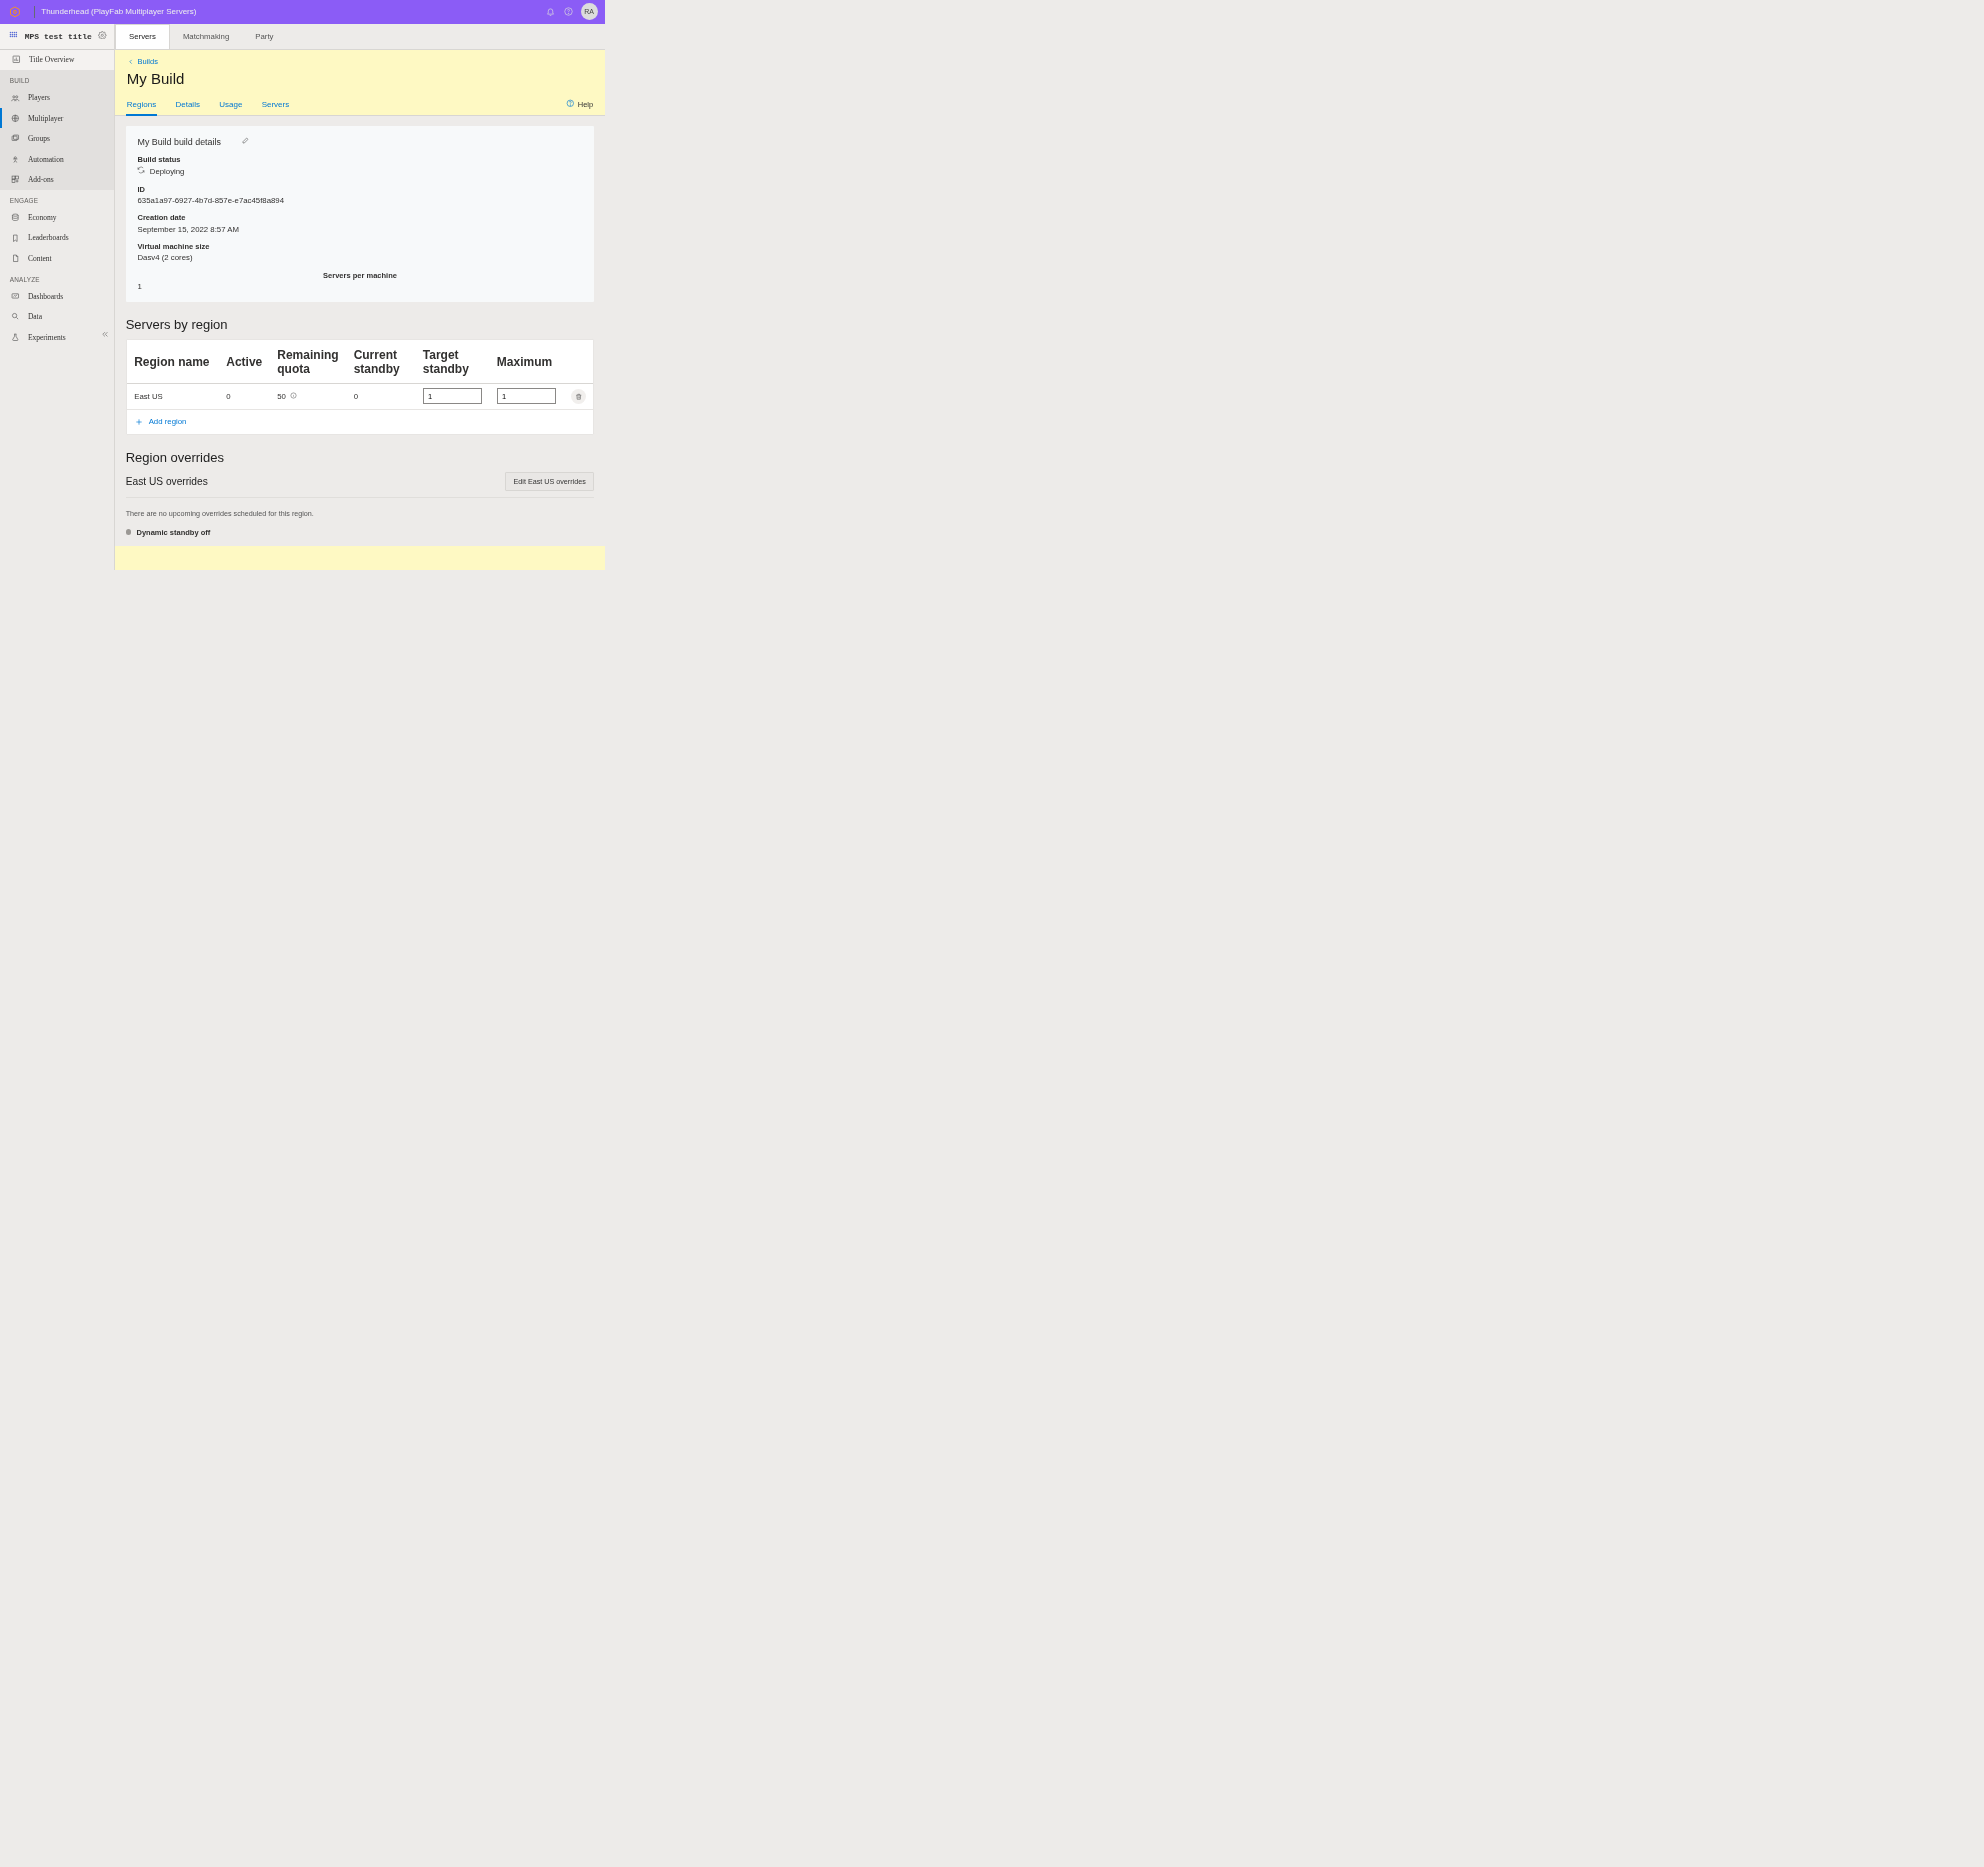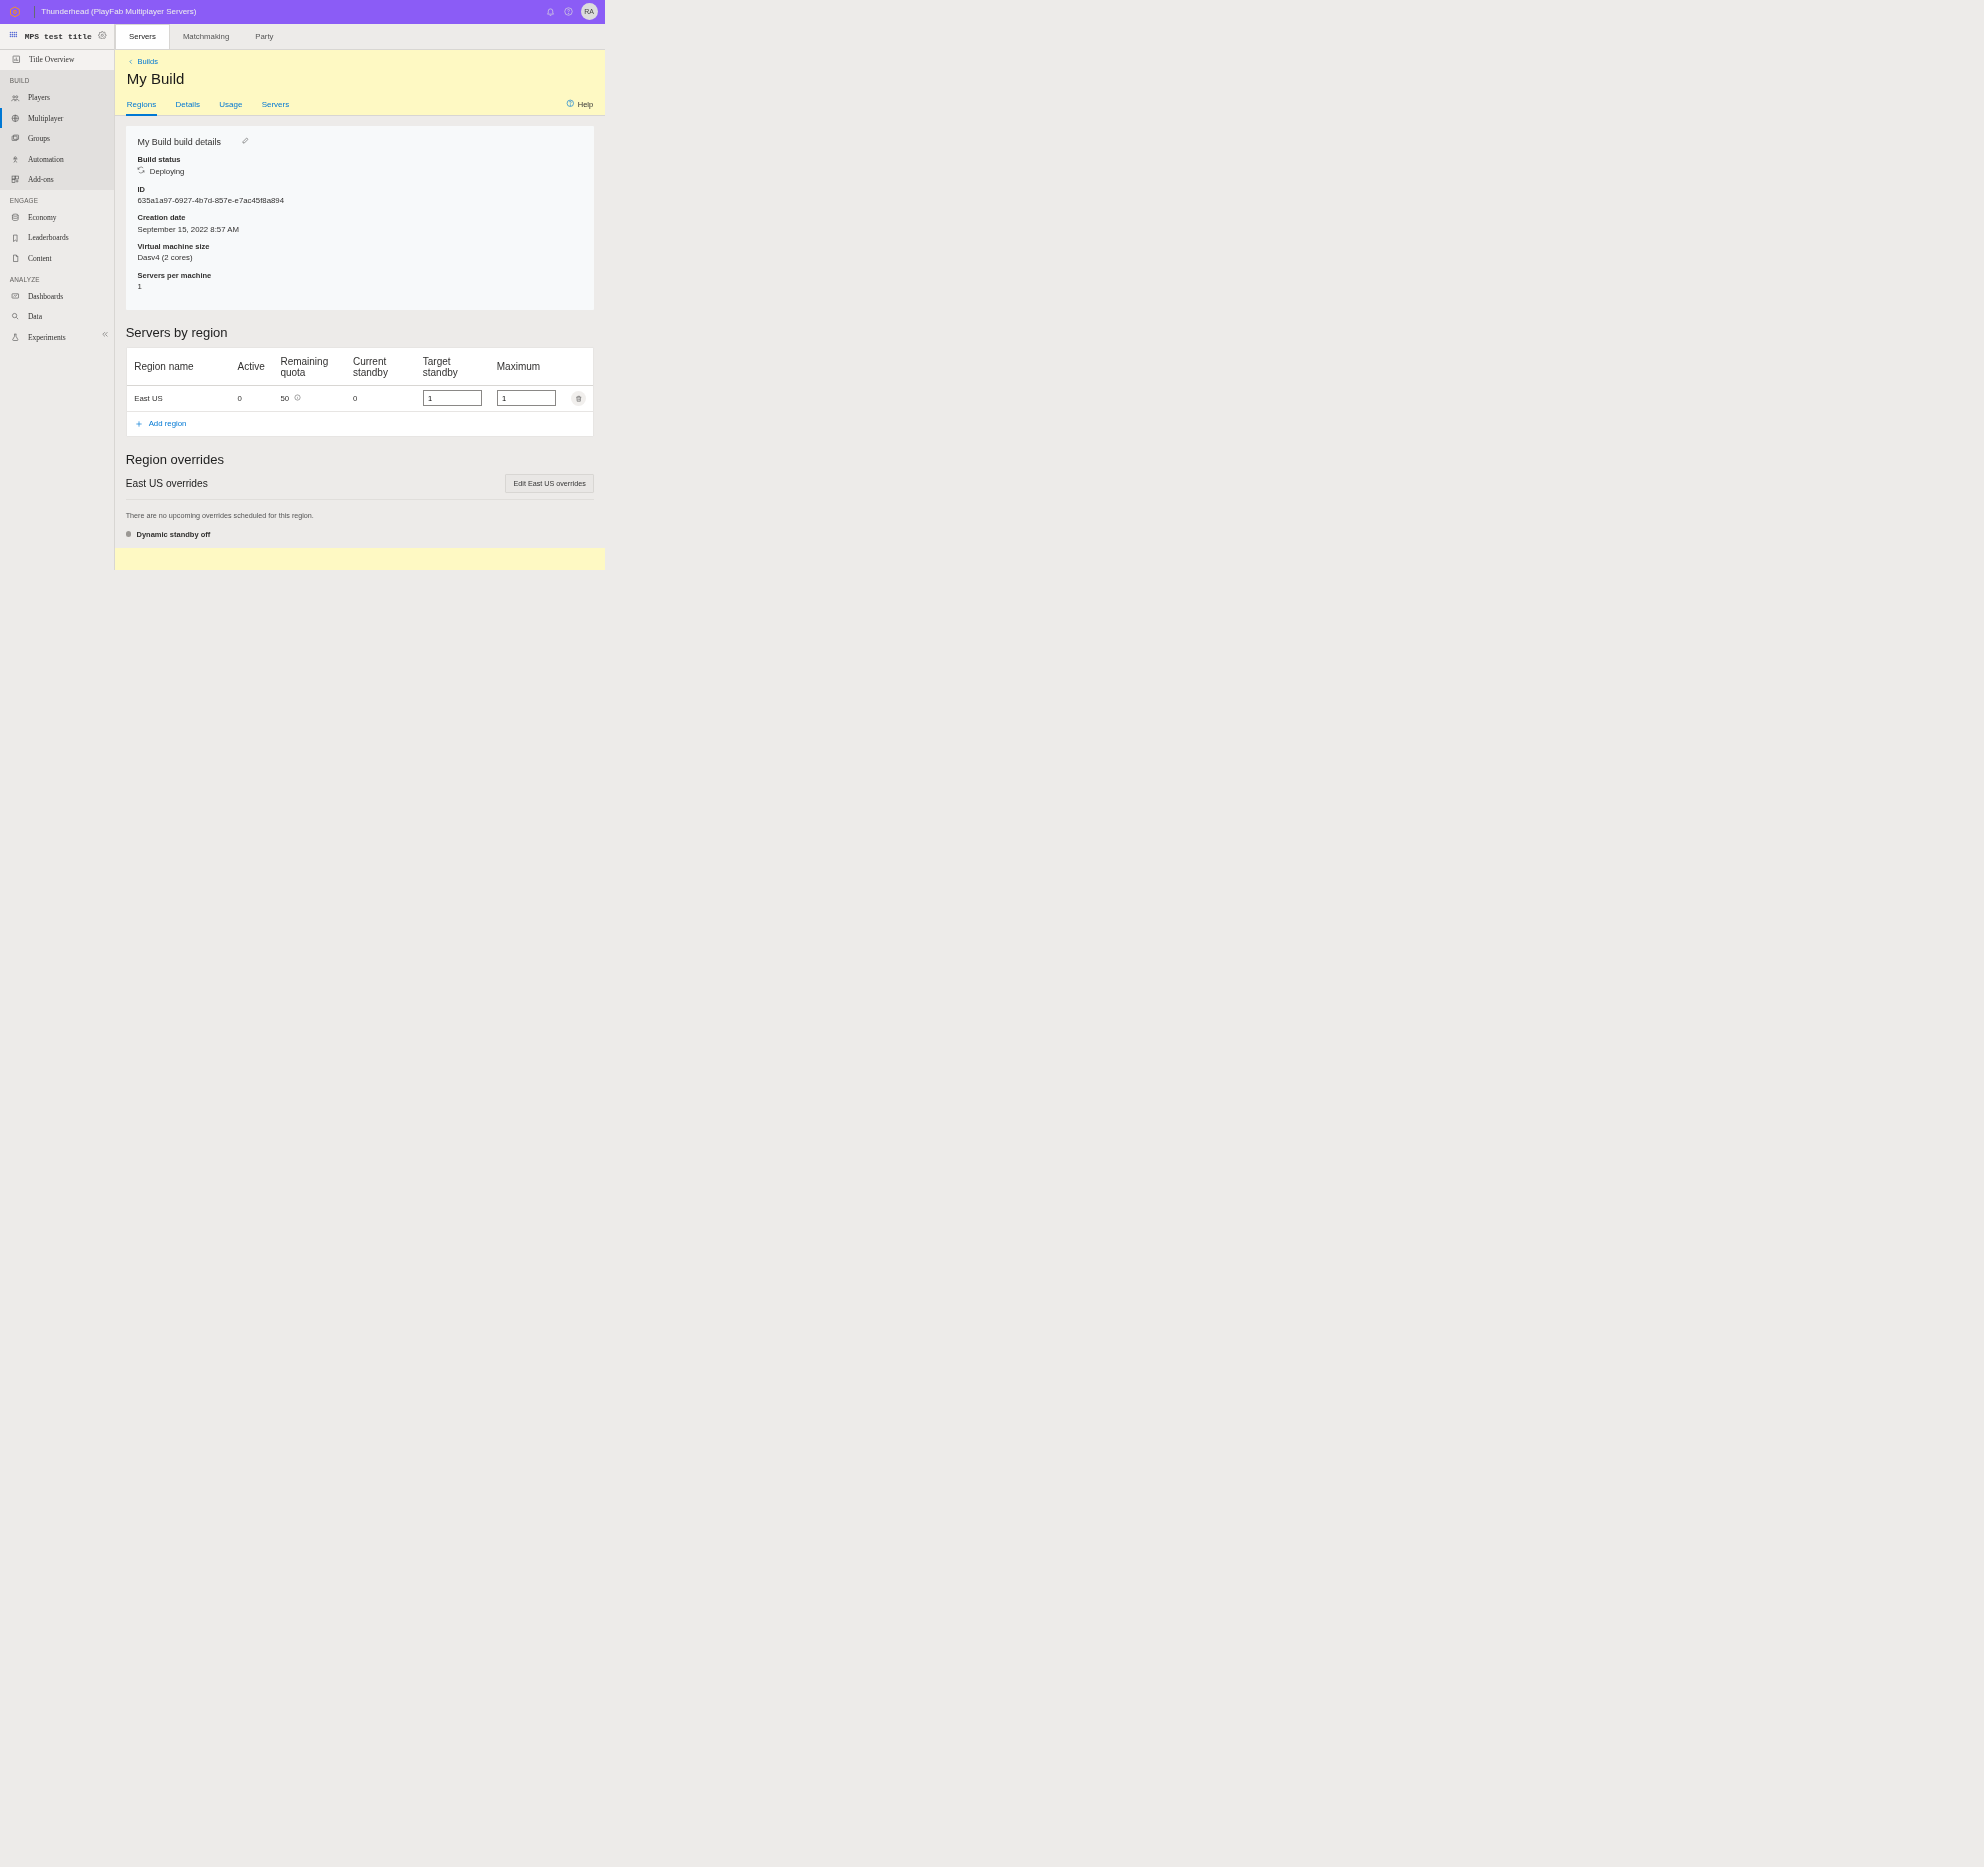--- a/index.html
+++ b/index.html
@@ -155,35 +155,35 @@
   .help-link .hicon { color:#0078d4; }
 
   .page-inner { padding: 9.7px 10.7px; background:#edebe9; }
 
   .card {
     background:#f7f9fa; border-radius:1.1px;
     padding: 10.7px 11.8px;
   }
   .card-title { font-size: 8.9px; color:#323130; display:flex; align-items:center; gap:20px; margin-bottom: 8.6px;}
   .card .field { margin-bottom: 8.6px; }
-  .card .field:last-child { margin-bottom: 8px; }
+  .card .field:last-child { margin-bottom: 0; text-align: center; }
   .card .field .label { font-weight:600; font-size:7.5px; margin-bottom: 2.1px; }
   .card .field .value { font-size:7.8px; color:#323130; display:flex; align-items:center; gap:4.3px;}
 
   h2.section-title {
     font-size: 13px; font-weight:300; color:#222;
     margin: 15px 0 7.5px 0;
   }
 
   .table-card {
     background:#fff; border:0.5px solid #e7e5e3; border-radius:1.1px;
   }
   .tbl { width:100%; border-collapse: collapse; }
   .tbl th {
-    text-align:left; font-weight:400; font-size:10px; color:#323130;
+    text-align:left; font-weight:700; font-size:12px; color:#323130;
     padding: 7.5px 7.5px; border-bottom:0.5px solid #d8d6d3;
   }
   .tbl td {
     padding: 4.3px 7.5px; font-size:7.8px; color:#323130;
     border-bottom:0.5px solid #e7e5e3;
     vertical-align: middle;
   }
   .tbl th.num, .tbl td.num { text-align:left; }
   .tbl input[type="text"] {
     width: 59px; height: 16px; border:0.5px solid #8a8886; padding: 0 4.3px;

